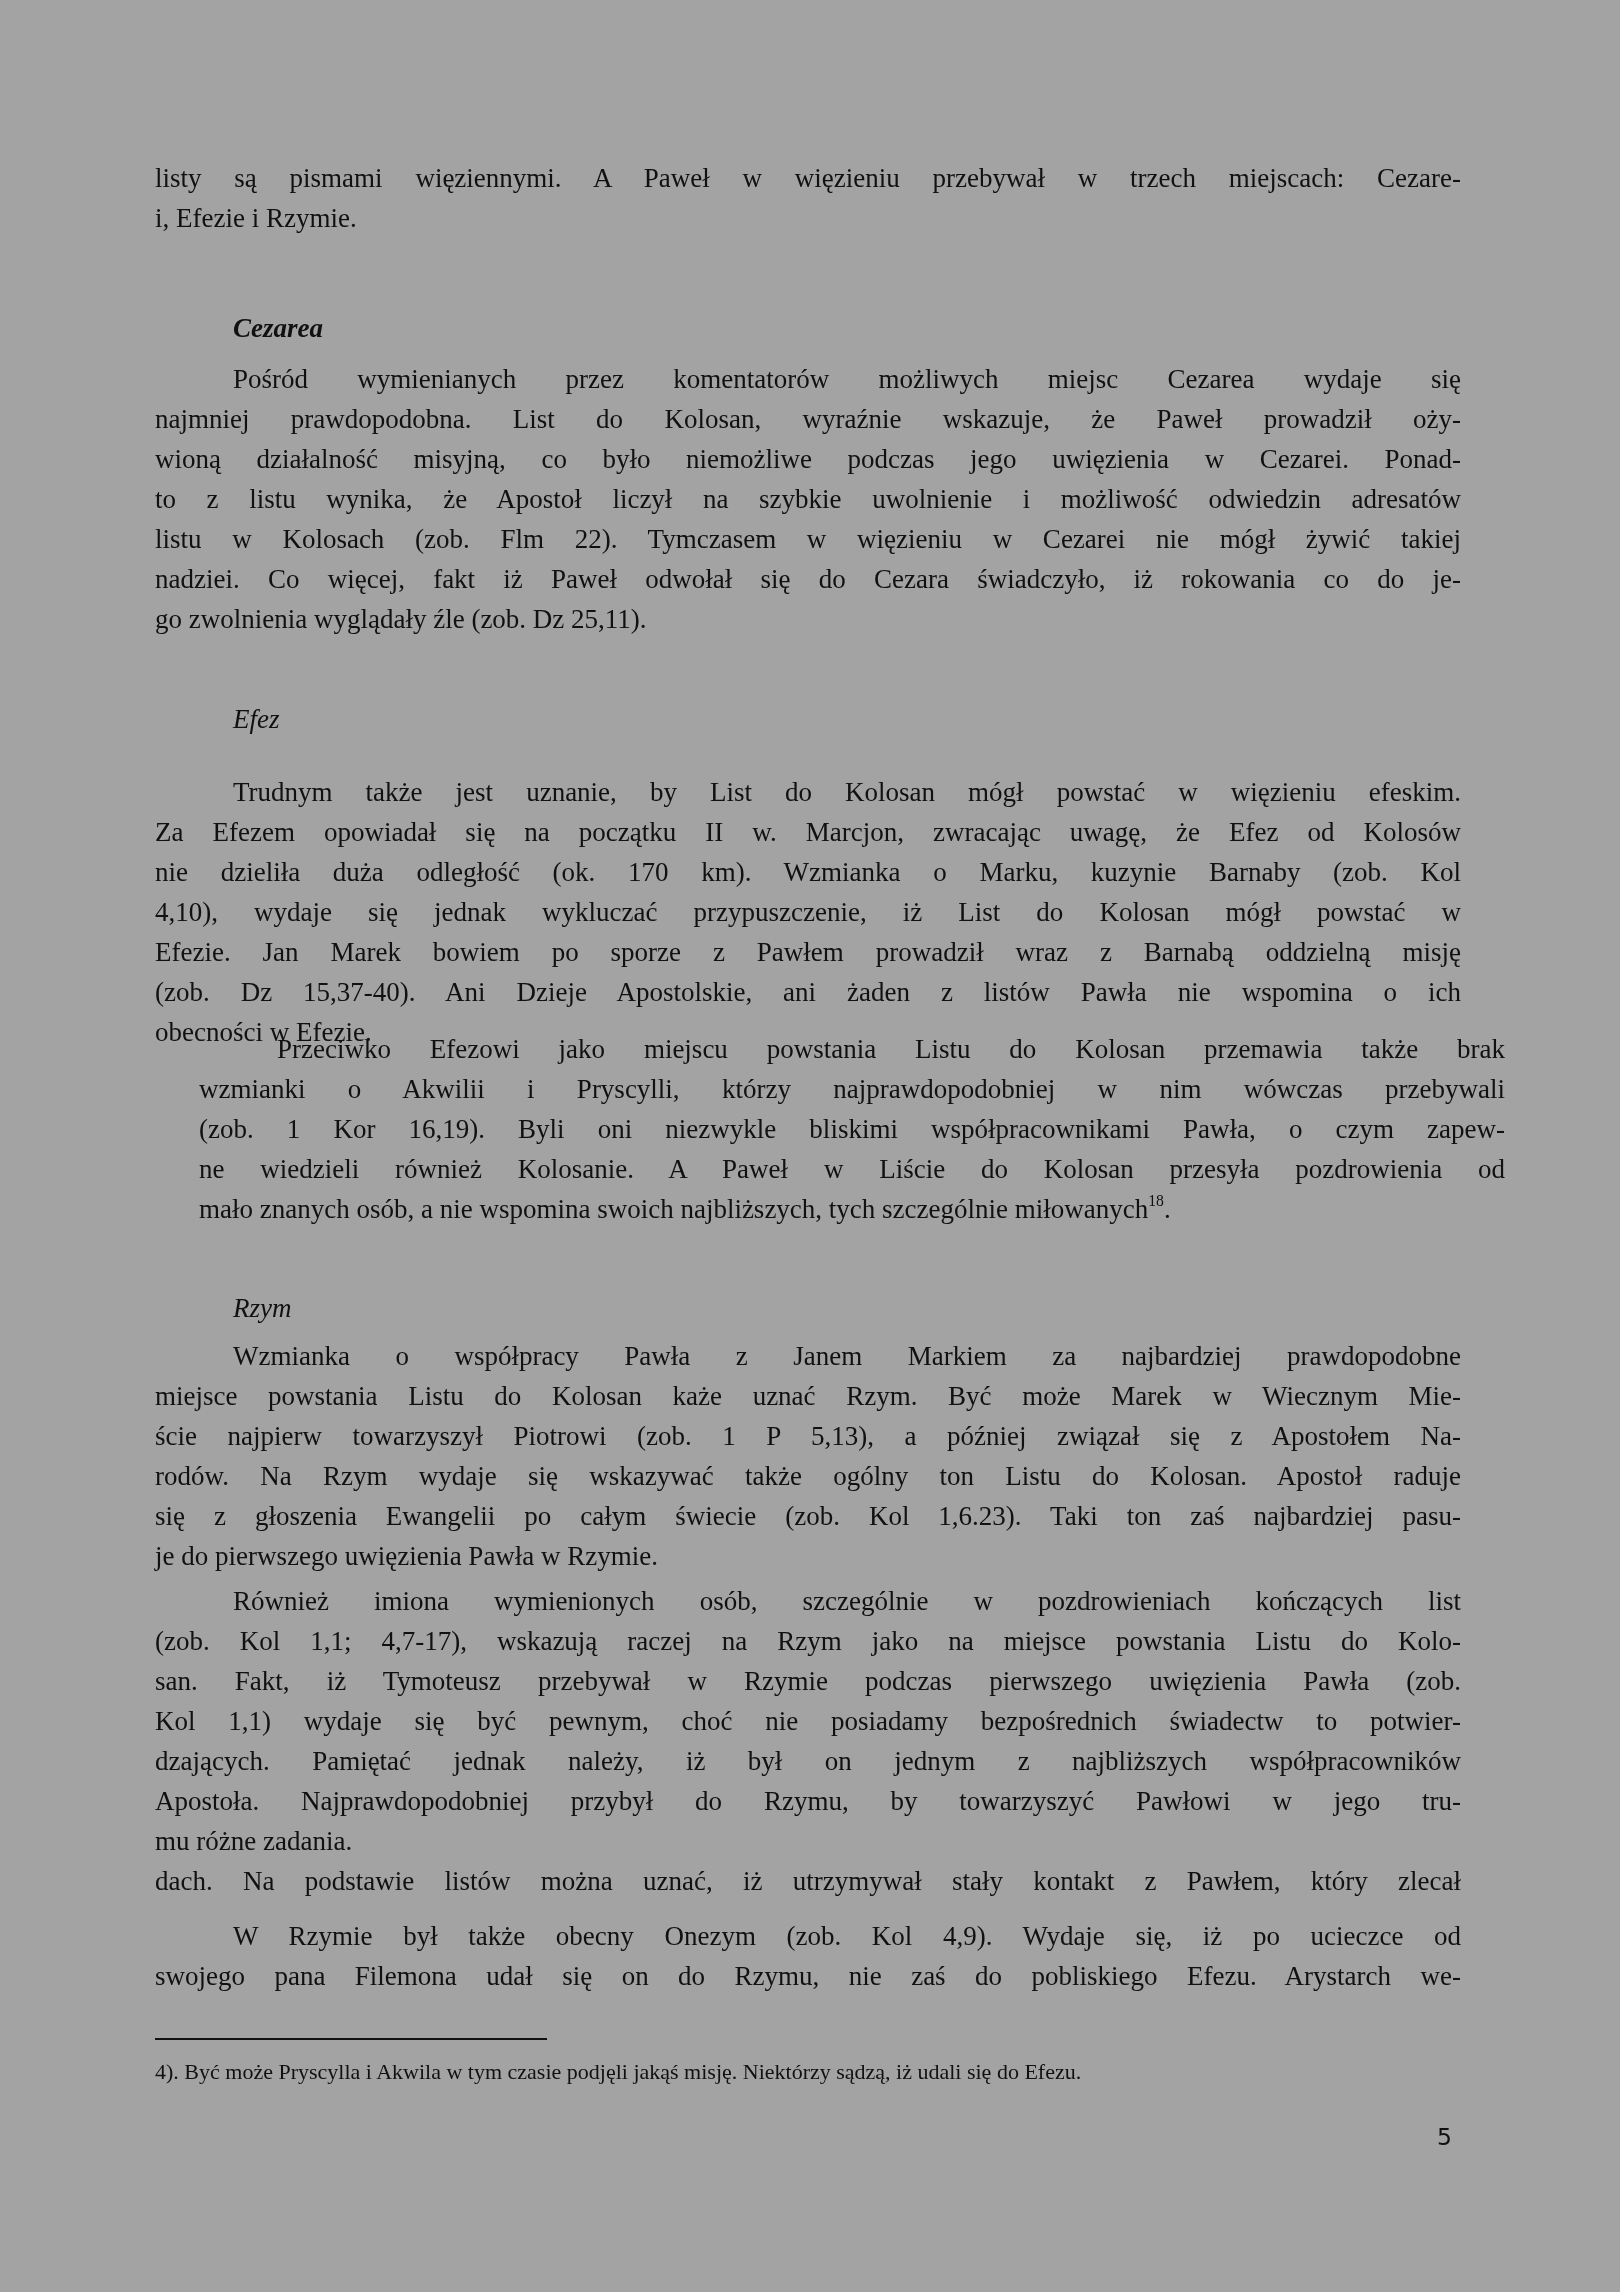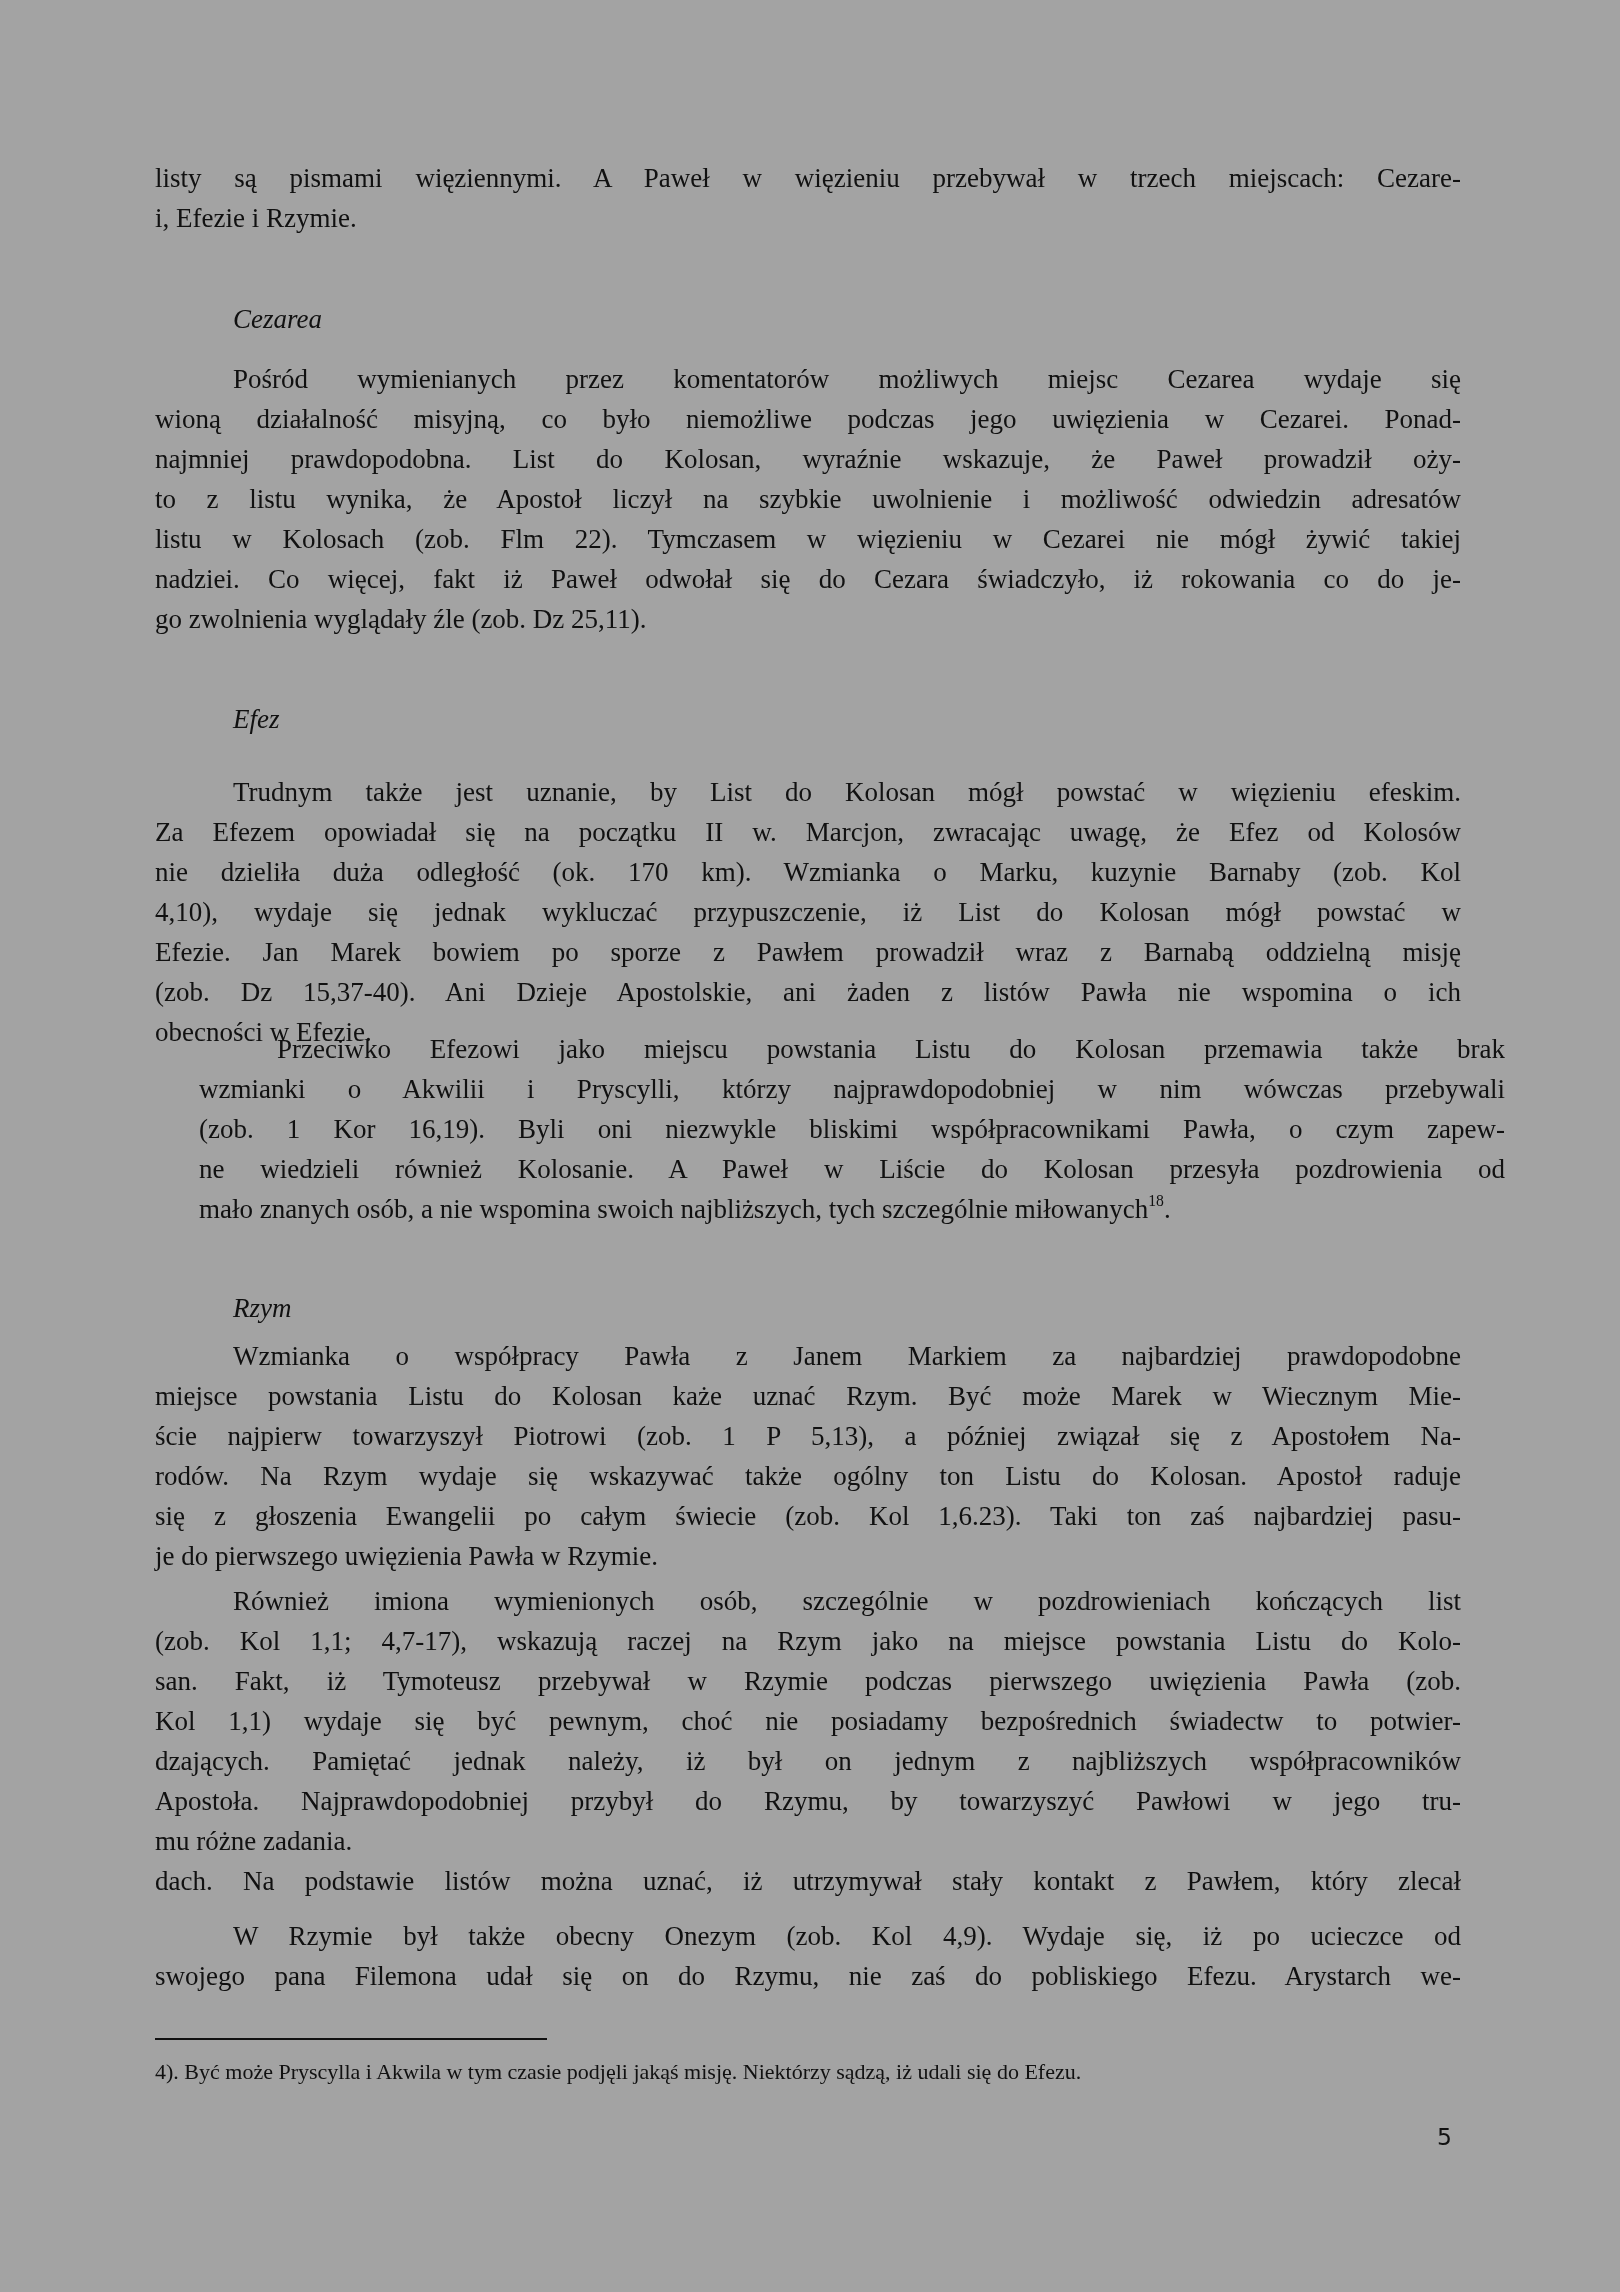--- a/index.html
+++ b/index.html
@@ -37,25 +37,25 @@
 </head>
 <body>
 
 <div class="page">
 
   <div class="blk" style="top:158px;">
     <span class="l just">listy są pismami więziennymi. A Paweł w więzieniu przebywał w trzech miejscach: Cezare-</span>
     <span class="l jl">i, Efezie i Rzymie.</span>
   </div>
 
-  <div class="heading" style="top:299px;">Cezarea</div>
+  <div class="heading" style="top:308px;font-weight:bold;">Cezarea</div>
   <div class="blk" style="top:337px;">
     <span class="l just" style="padding-left:78px;margin-top:22px;">Pośród wymienianych przez komentatorów możliwych miejsc Cezarea wydaje się</span>
+    <span class="l just">najmniej prawdopodobna. List do Kolosan, wyraźnie wskazuje, że Paweł prowadził oży-</span>
     <span class="l just">wioną działalność misyjną, co było niemożliwe podczas jego uwięzienia w Cezarei. Ponad-</span>
-    <span class="l just">najmniej prawdopodobna. List do Kolosan, wyraźnie wskazuje, że Paweł prowadził oży-</span>
     <span class="l just">to z listu wynika, że Apostoł liczył na szybkie uwolnienie i możliwość odwiedzin adresatów</span>
     <span class="l just">listu w Kolosach (zob. Flm 22). Tymczasem w więzieniu w Cezarei nie mógł żywić takiej</span>
     <span class="l just">nadziei. Co więcej, fakt iż Paweł odwołał się do Cezara świadczyło, iż rokowania co do je-</span>
     <span class="l jl">go zwolnienia wyglądały źle (zob. Dz 25,11).</span>
   </div>
 
   <div class="heading" style="top:699px;font-style:italic;">Efez</div>
   <div class="blk" style="top:744px;margin-top:28px;">
     <span class="l just" style="padding-left:78px;">Trudnym także jest uznanie, by List do Kolosan mógł powstać w więzieniu efeskim.</span>
     <span class="l just">Za Efezem opowiadał się na początku II w. Marcjon, zwracając uwagę, że Efez od Kolosów</span>

